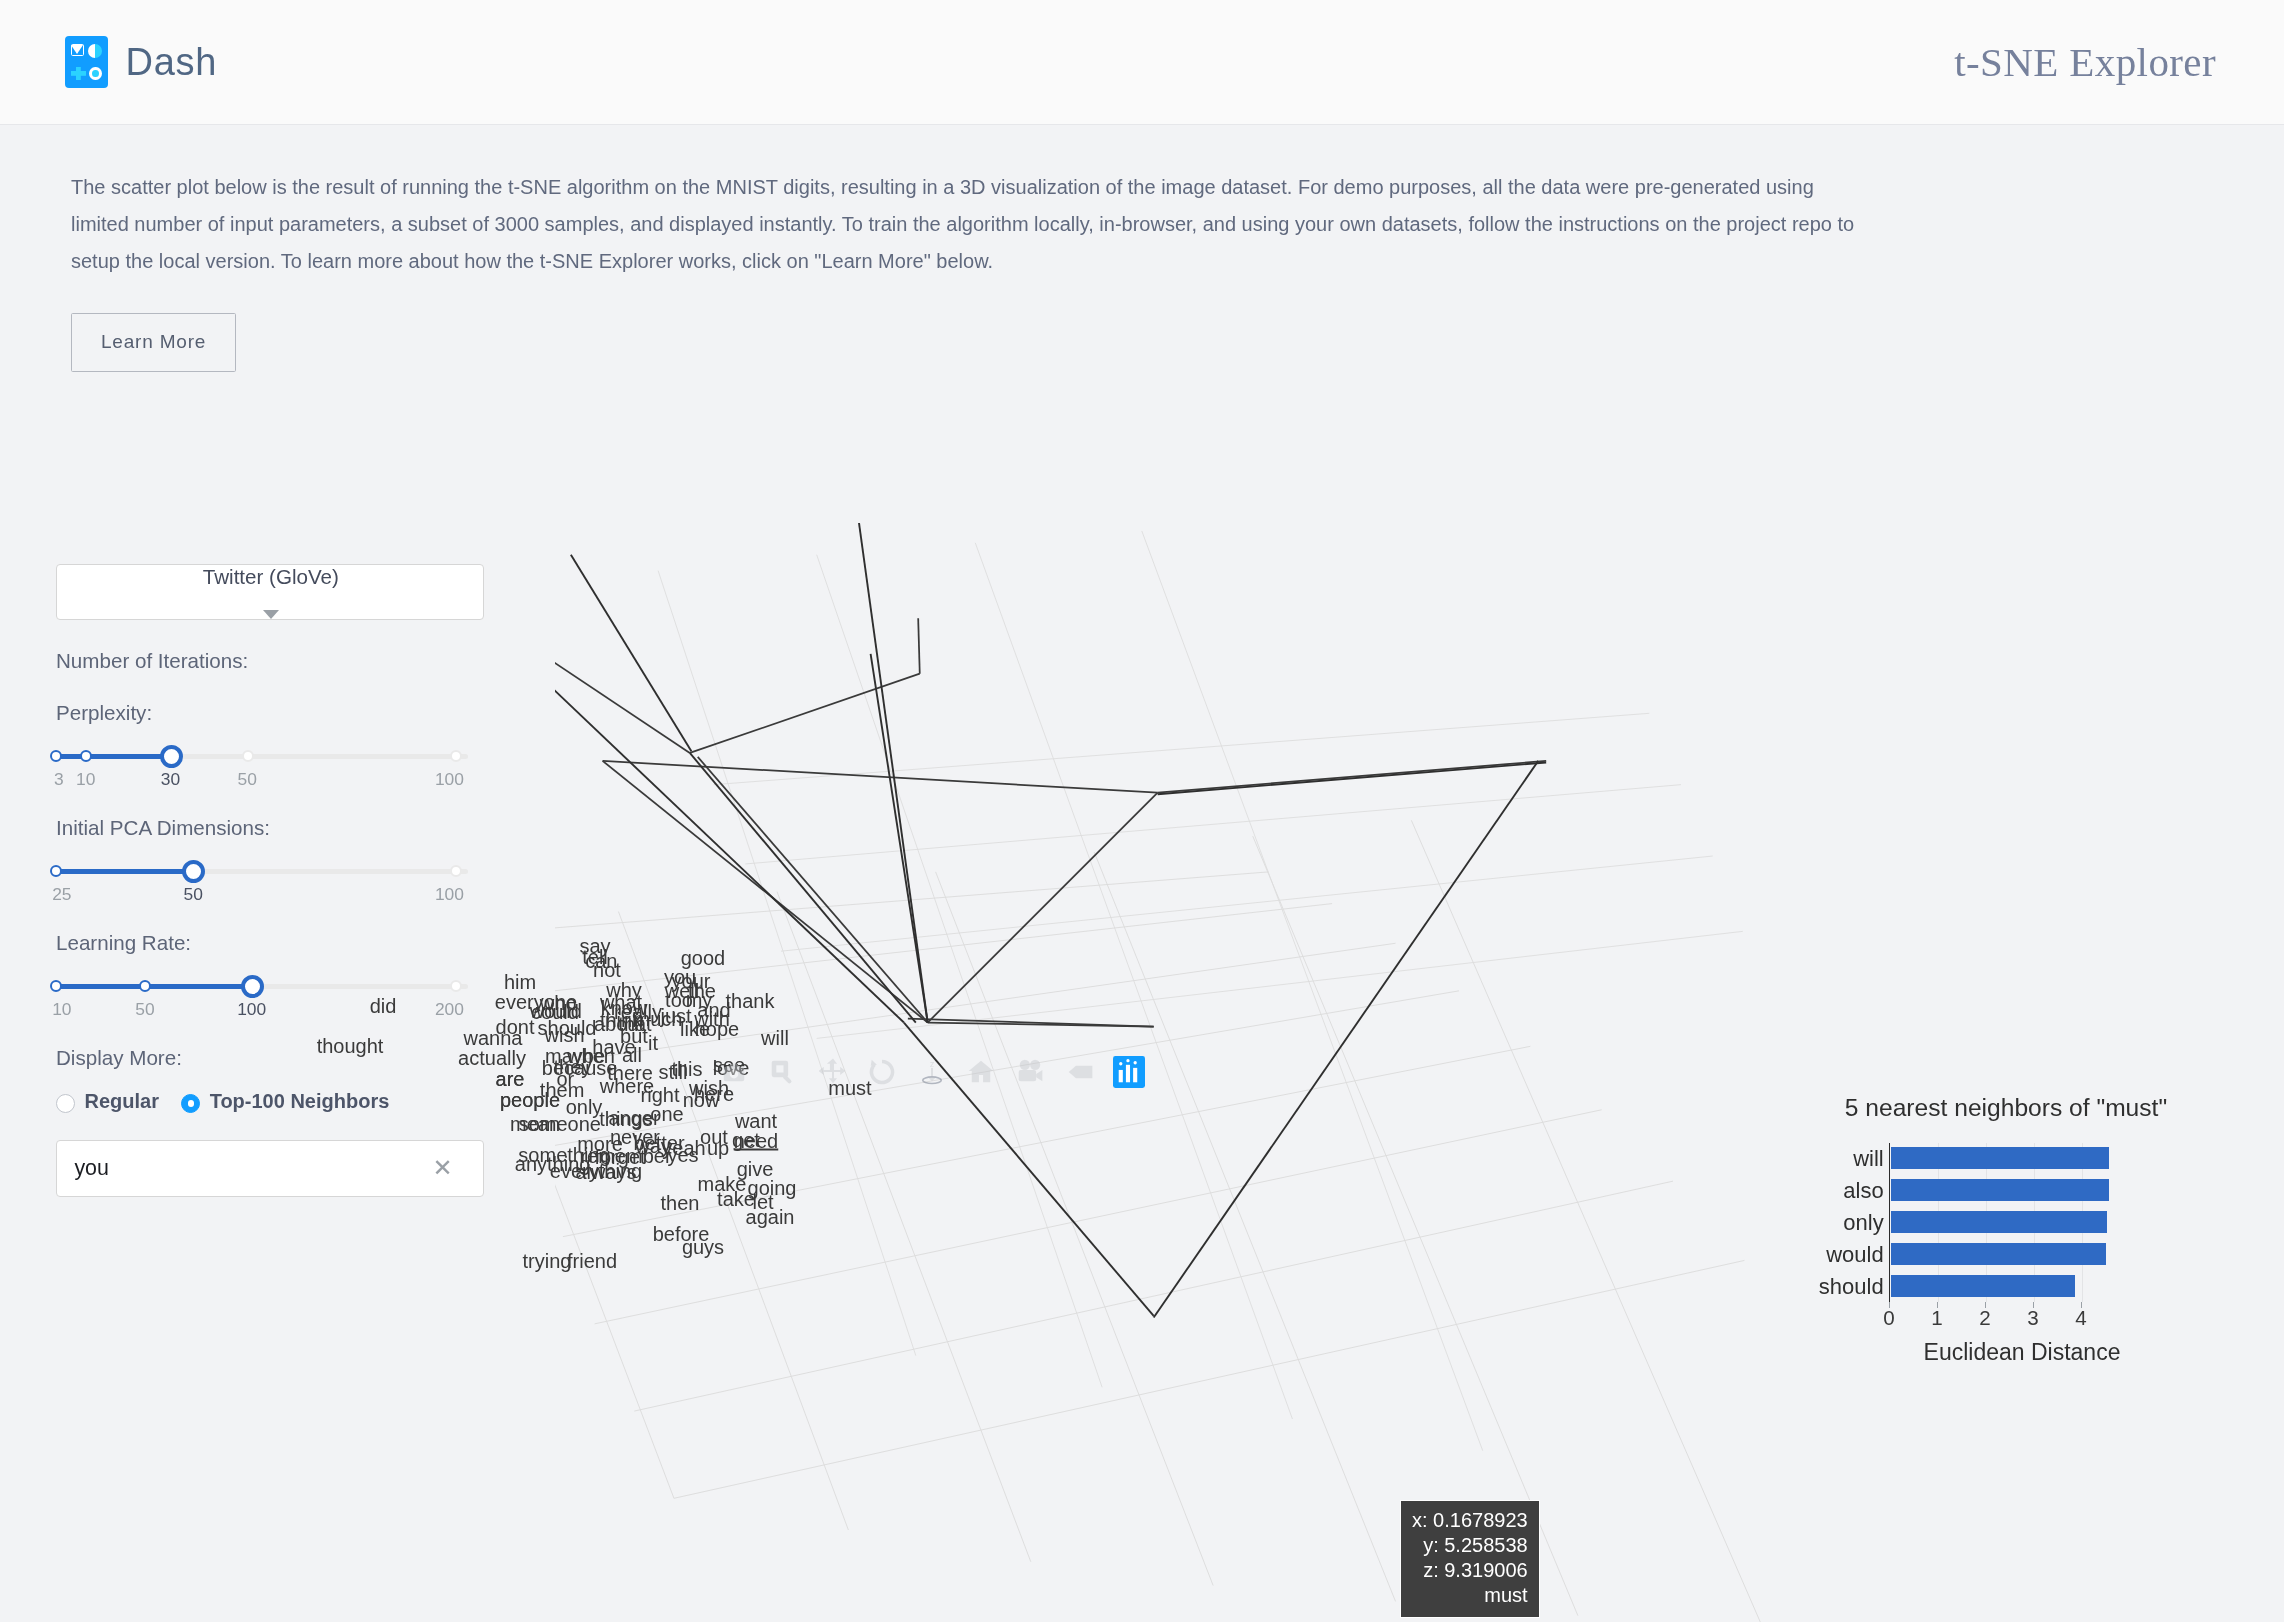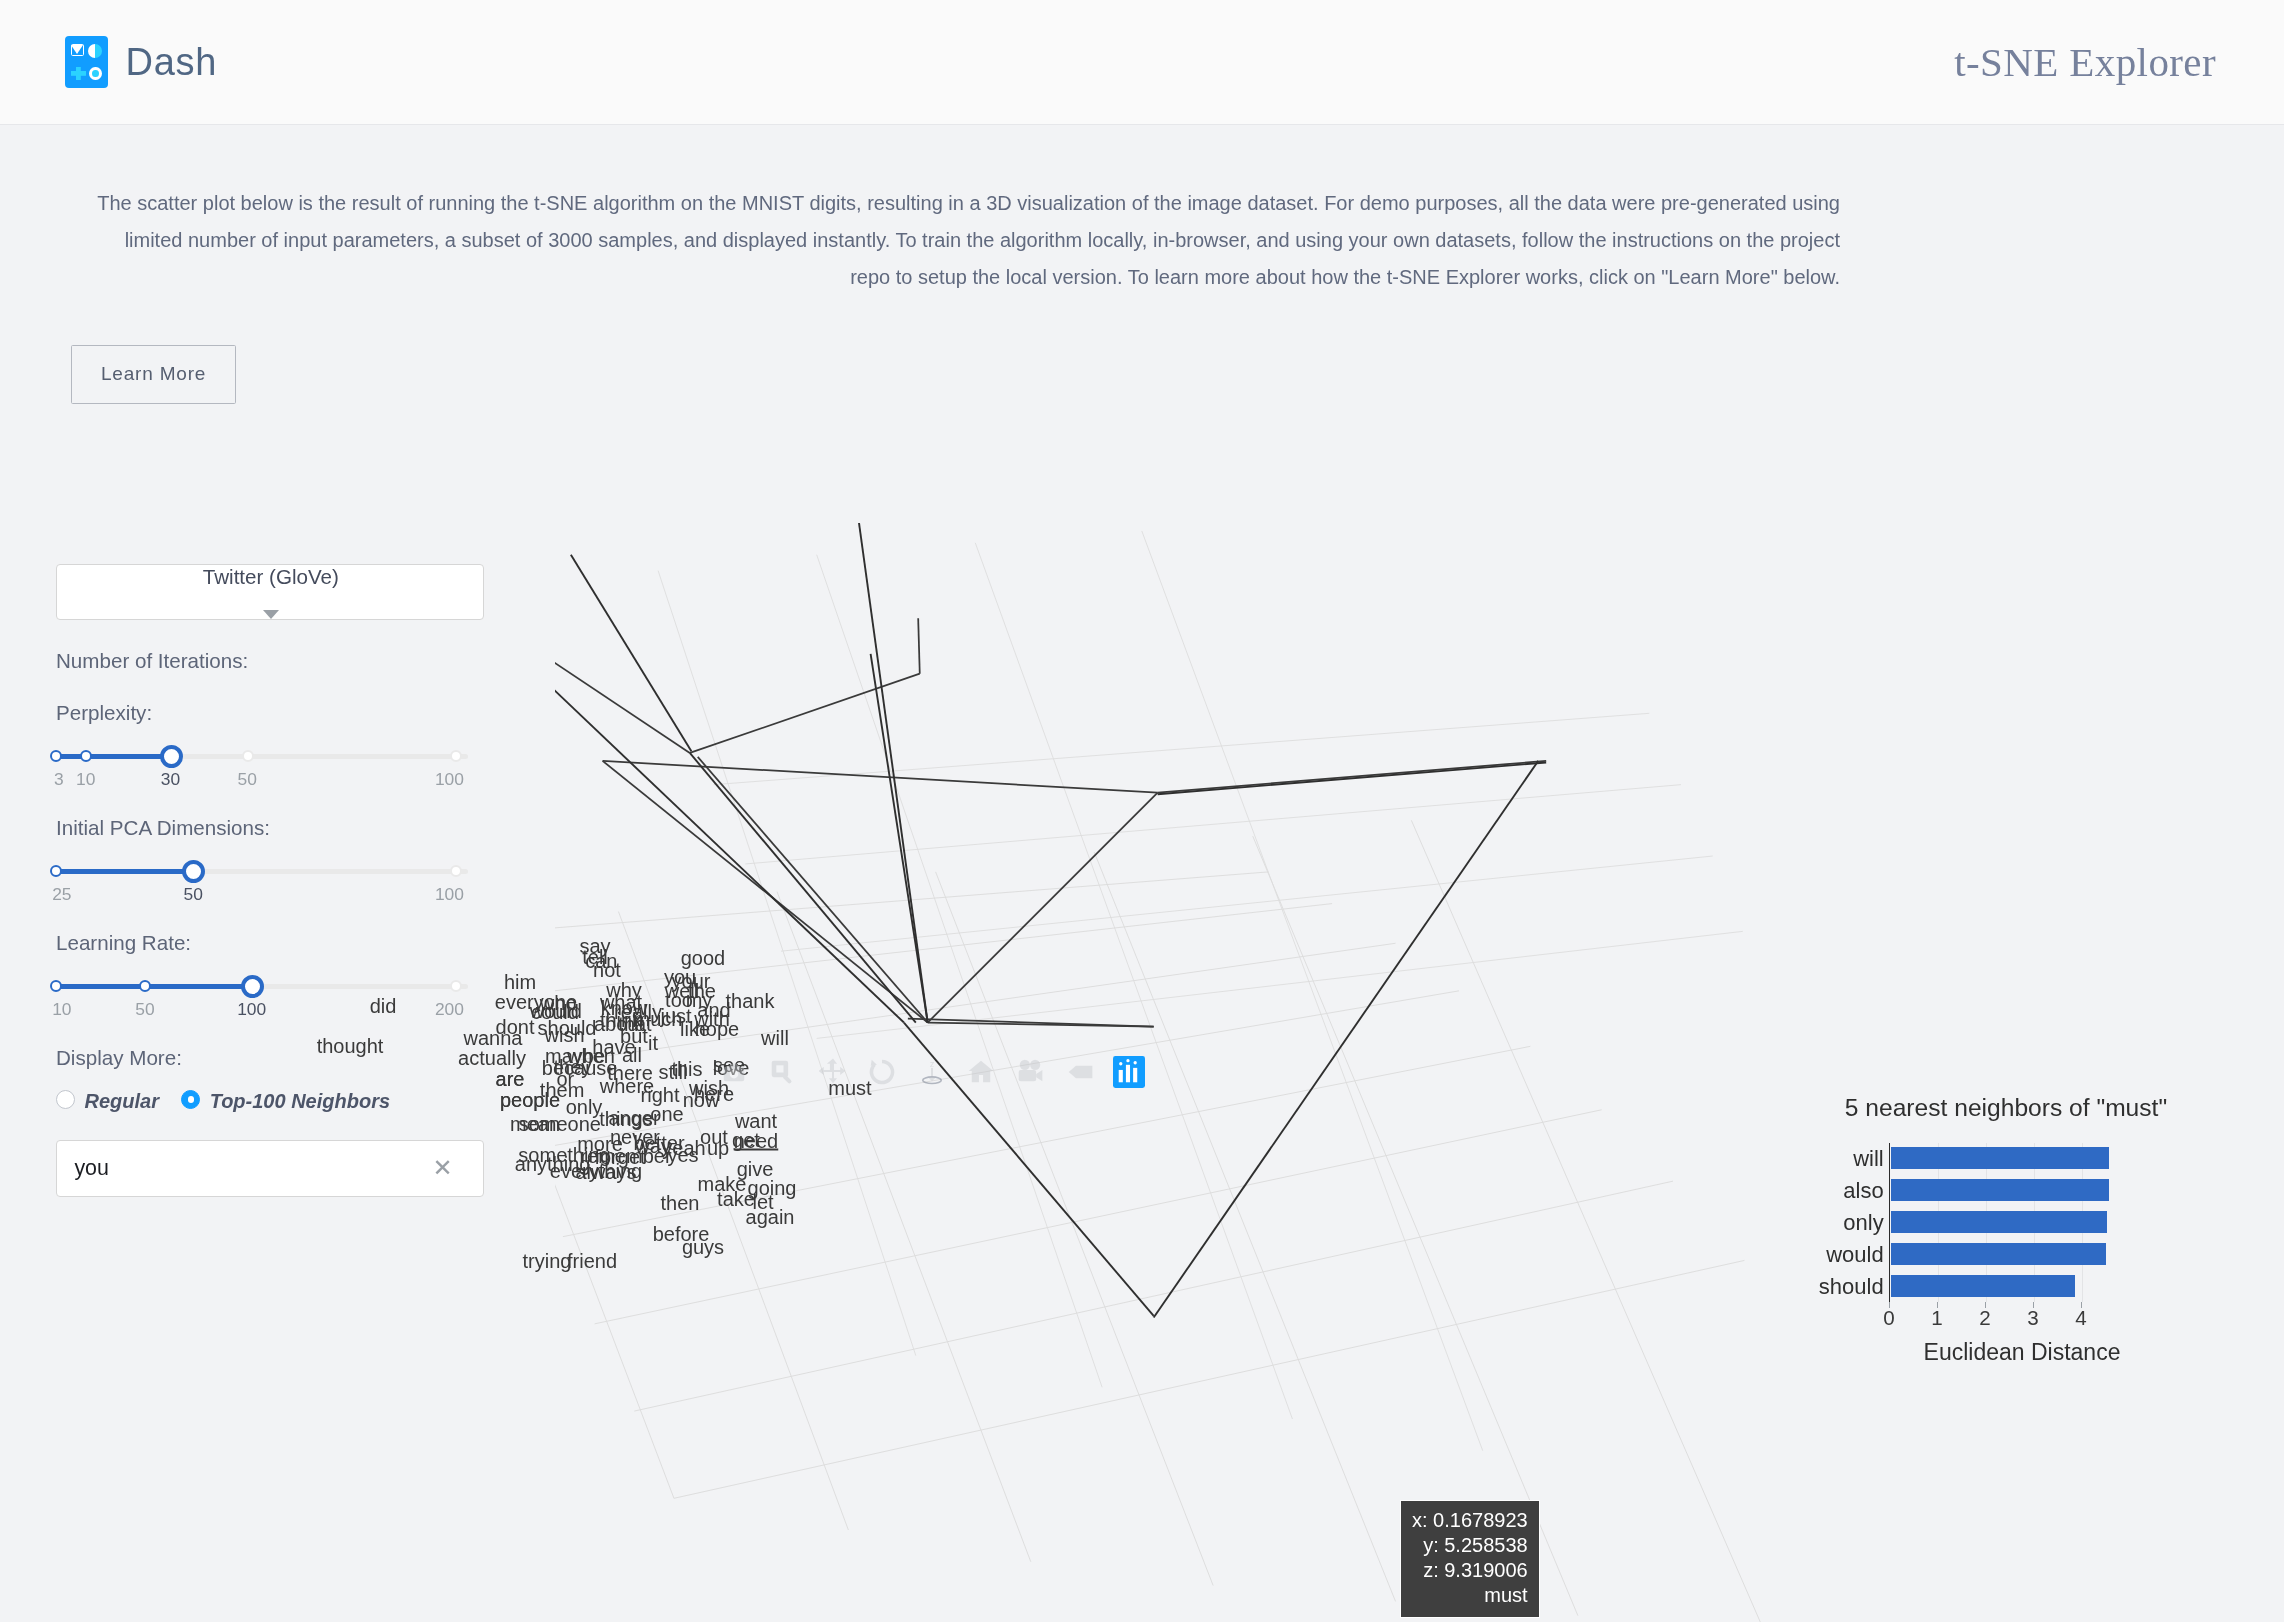--- a/index.html
+++ b/index.html
@@ -59,26 +59,25 @@
   #app-title {
     font-family: "Liberation Serif", serif;
     font-size: 41px;
     color: #76819c;
     letter-spacing: 0.4px;
   }
 
   
   #intro { padding: 44px 0 0 71px; max-width: 1856px; }
   #intro p {
-    margin: 16px;
+    margin: 0;
     font-size: 20px;
     line-height: 37px;
     color: #60697e;
     max-width: 1816px;
-    text-align: right;
   }
   #learn-more {
     margin-top: 33px;
     display: inline-block;
     padding: 17.4px 29px;
     background: transparent;
     border: 0.8px solid #b4b8c0;
     border-radius: 1.6px;
     color: #555e70;
     font-size: 19px;
@@ -131,21 +130,21 @@
   .slider .handle {
     position:absolute; top:5.6px; width:23px;height:23px;margin-left:-11px;
     background:#fff; border:4px solid #2a6ac7; border-radius:50%;
   }
   .slider .tick {
     position:absolute; top:30px; font-size:17.4px; color:#9aa0a6; transform: translateX(-50%);
     white-space: nowrap;
   }
   .slider .tick.active { color:#4a5162; }
 
-  .radio-row { display:flex; align-items:flex-start; gap: 9.5px; margin-top: 20px; font-style: italic; }
+  .radio-row { display:flex; align-items:flex-end; gap: 9.5px; margin-top: 20px; }
   .radio {
     width:19px;height:19px;border-radius:50%;background:#fff;border:0.8px solid #c2c6cd;
     display:inline-block; flex:none; position:relative;
   }
   .radio.checked { background:#119dff; border-color:#119dff; }
   .radio.checked::after {
     content:""; position:absolute; left:5.6px; top:5.6px; width:6.3px;height:6.3px;border-radius:50%;background:#fff;
   }
   .radio-label { font-size:20px; font-weight:bold; color:#4d5569; margin-right: 12.7px; }
 

